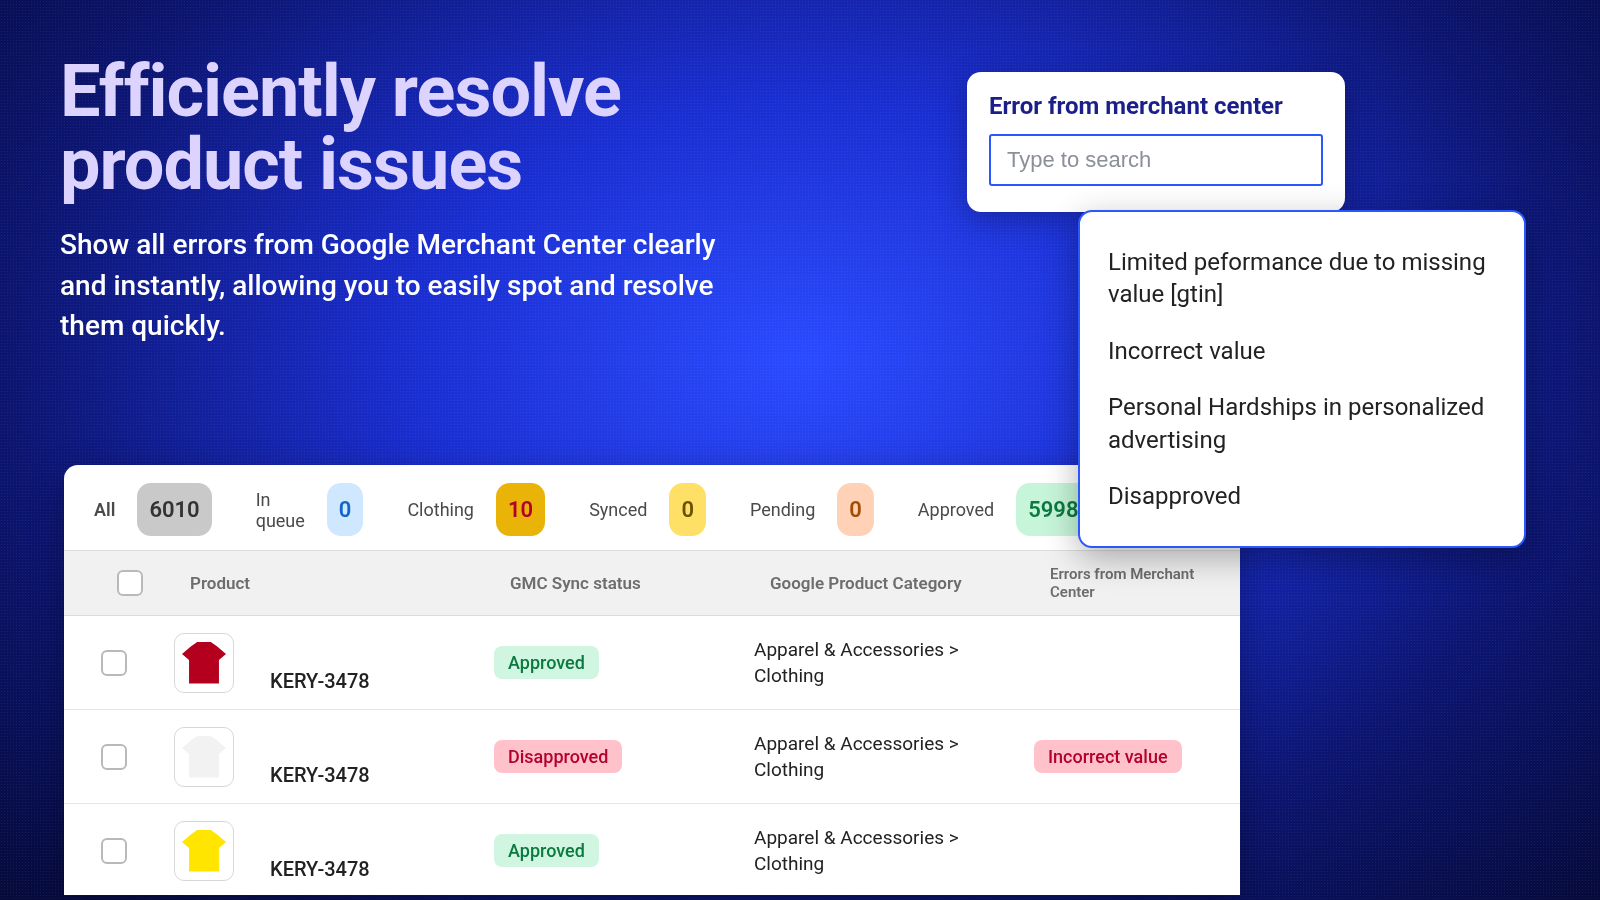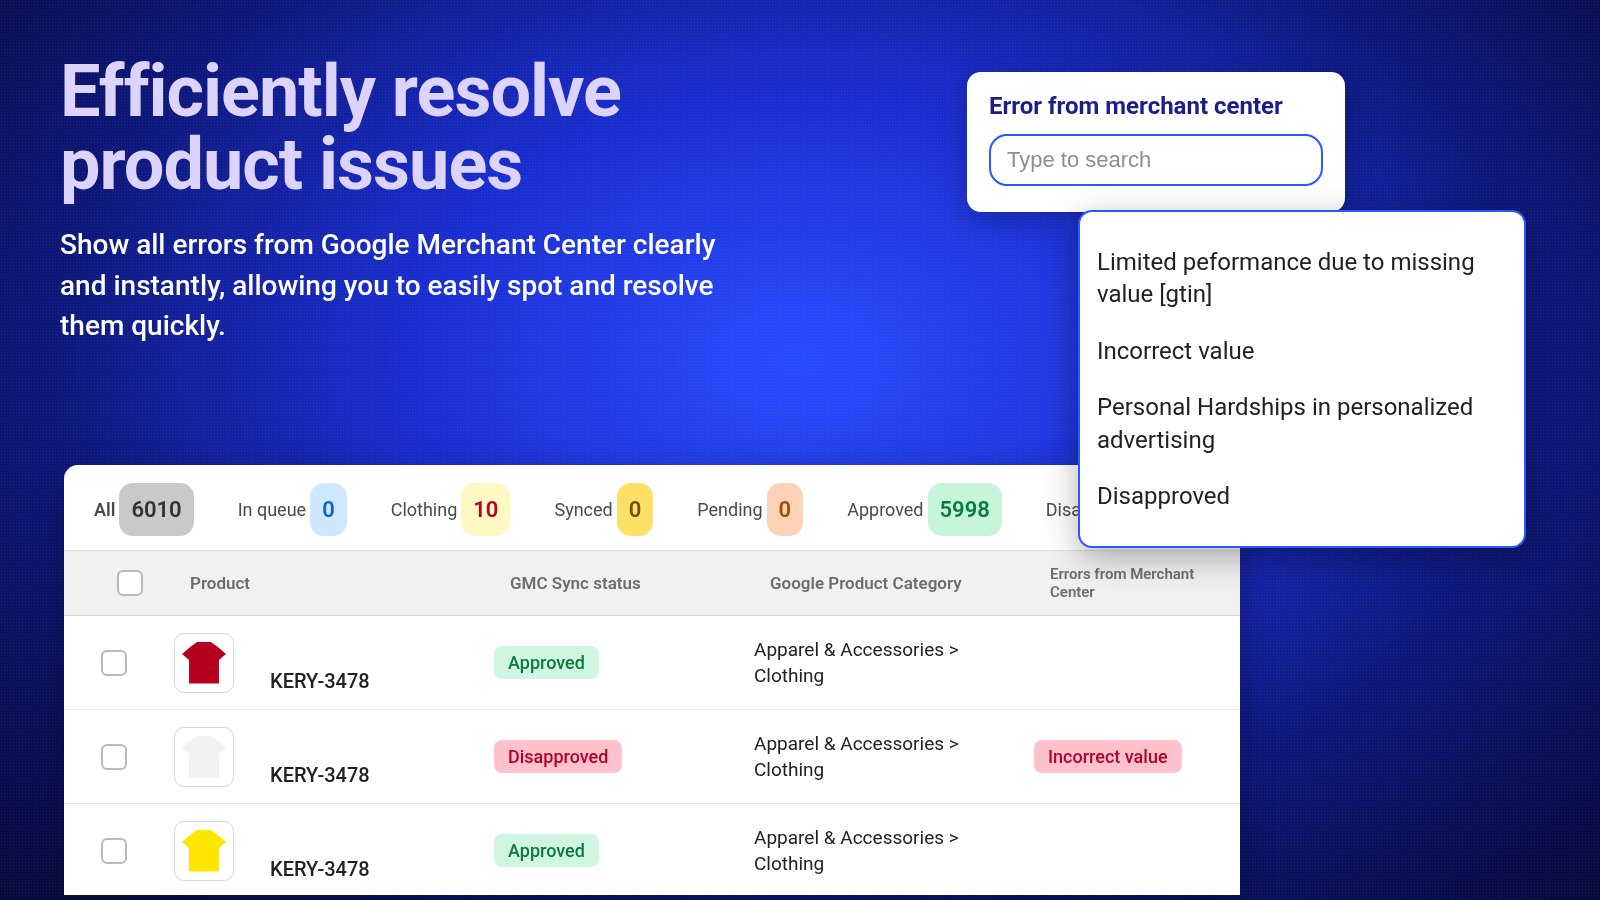--- a/index.html
+++ b/index.html
@@ -24,51 +24,51 @@
   }
 
   
   .search-card {
     position: absolute; left: 967px; top: 72px; width: 378px;
     background: #ffffff; border-radius: 14px; padding: 20px 22px 26px;
     box-shadow: 0 8px 28px rgba(0,0,0,.25);
   }
   .search-card h3 { color: #1a1f8a; font-size: 24px; font-weight: 700; }
   .search-input {
-    margin-top: 14px; width: 100%; height: 52px; border: 2px solid #2b57ff; border-radius: 18px;
+    margin-top: 14px; width: 100%; height: 52px; border: 2px solid #2b57ff; border-radius: 3px;
     padding: 0 16px; font-size: 22px; color: #555;
   }
   .search-input::placeholder { color: #8a8f98; }
 
   
   .dropdown {
     position: absolute; left: 1078px; top: 210px; width: 448px;
     background: #ffffff; border: 2px solid #2b57ff; border-radius: 14px;
-    padding: 22px 17px; box-shadow: 0 10px 34px rgba(0,0,0,.3);
+    padding: 22px 28px; box-shadow: 0 10px 34px rgba(0,0,0,.3);
     z-index: 5;
   }
   .dropdown .opt { font-size: 24px; color: #222; line-height: 1.35; padding: 12px 0; cursor: pointer; }
 
   
   .table-card {
     position: absolute; left: 64px; top: 465px; width: 1176px; height: 430px;
     background: #ffffff; border-radius: 14px 14px 0 0; overflow: hidden;
     box-shadow: 0 10px 34px rgba(0,0,0,.3);
     z-index: 2;
   }
   .tabs {
     display: flex; align-items: center; gap: 44px; padding: 18px 30px 14px;
     font-size: 18px; color: #4a4a4a;
   }
-  .tab { display: inline-flex; align-items: center; gap: 4px; cursor: pointer; }
+  .tab { display: inline-flex; align-items: center; gap: 22px; cursor: pointer; }
   .tab.active .tab-lab { font-weight: 600; }
   .pill { display: inline-block; padding: 14px 12px; border-radius: 14px; font-size: 22px; font-weight: 600; }
   .pill.grey   { background: #c9c9c9; color: #333; }
   .pill.blue   { background: #cfe7ff; color: #1364c8; }
-  .pill.red    { background: #fef9c3; color: #b3002d; }
+  .pill.red    { background: #eab308; color: #b3002d; }
   .pill.yellow { background: #ffe066; color: #6a5200; }
   .pill.orange { background: #ffd2b8; color: #a54b00; }
   .pill.green  { background: #c7f5da; color: #0b7a3f; }
 
   .thead {
     display: grid;
     grid-template-columns: 100px 320px 260px 280px 200px;
     align-items: center;
     background: #f1f1f1; border-top: 1px solid #dcdcdc; border-bottom: 1px solid #dcdcdc;
     padding: 14px 16px; color: #6d6d6d; font-size: 17px; font-weight: 600;

